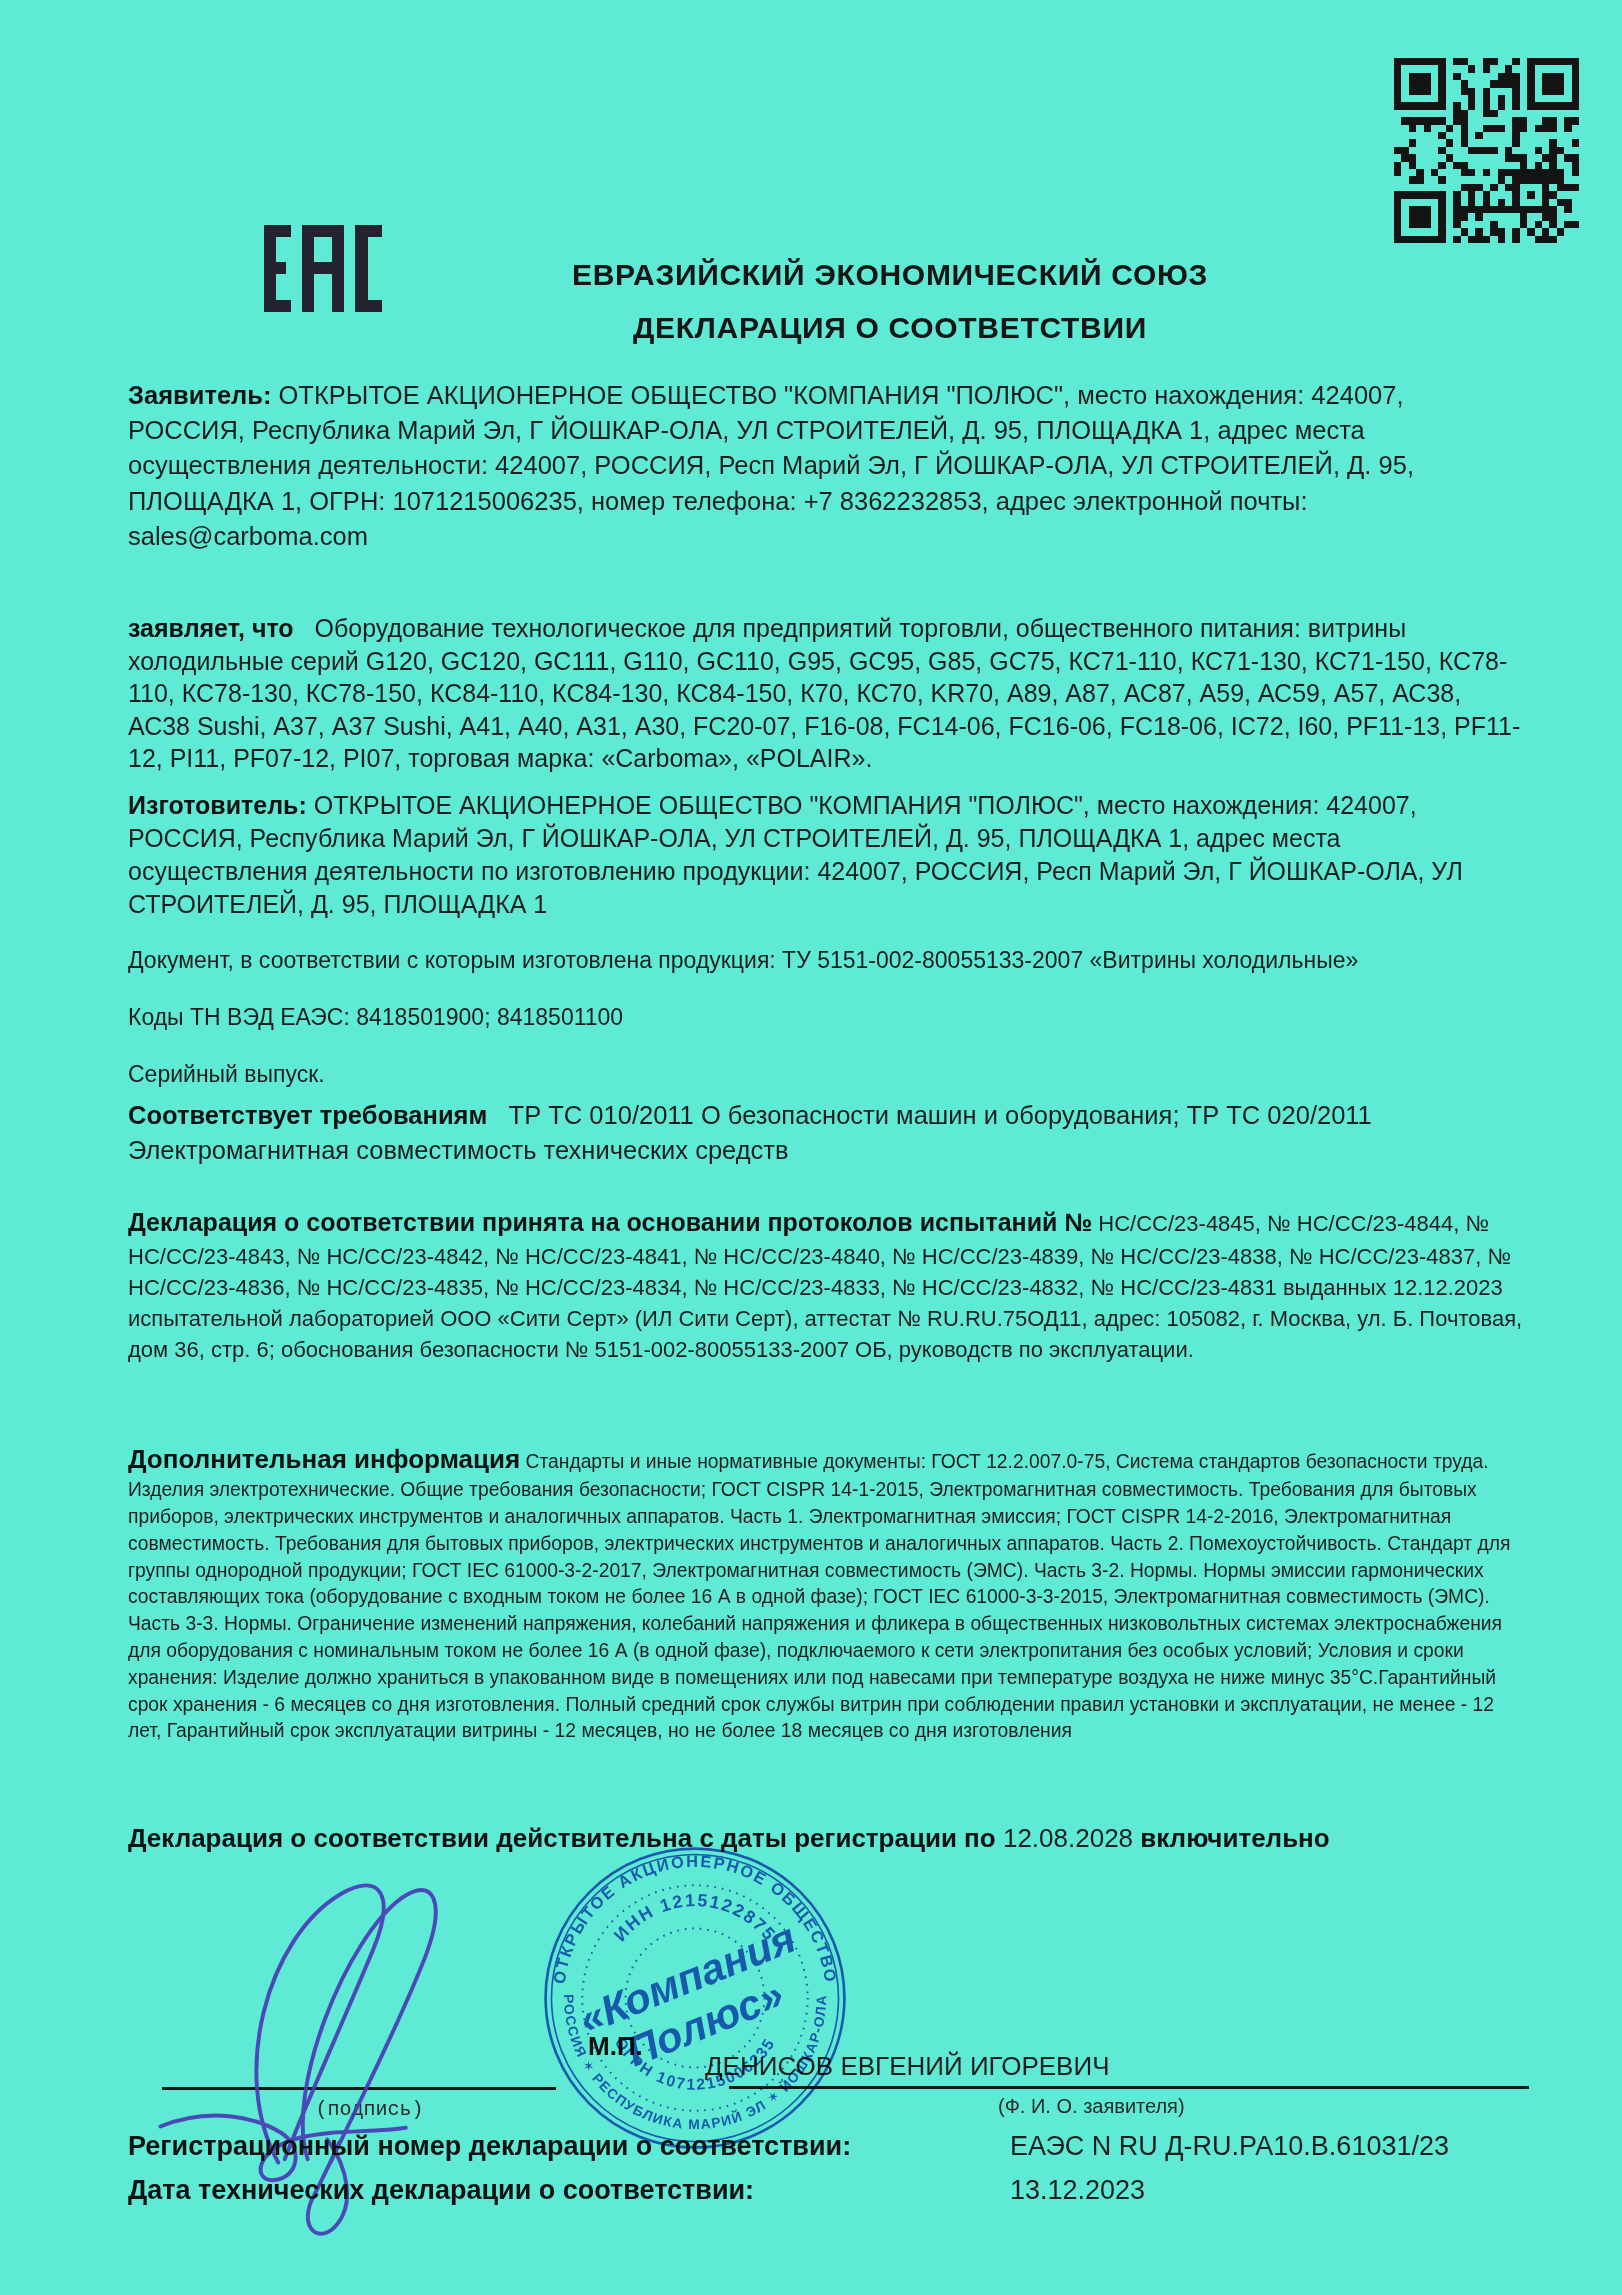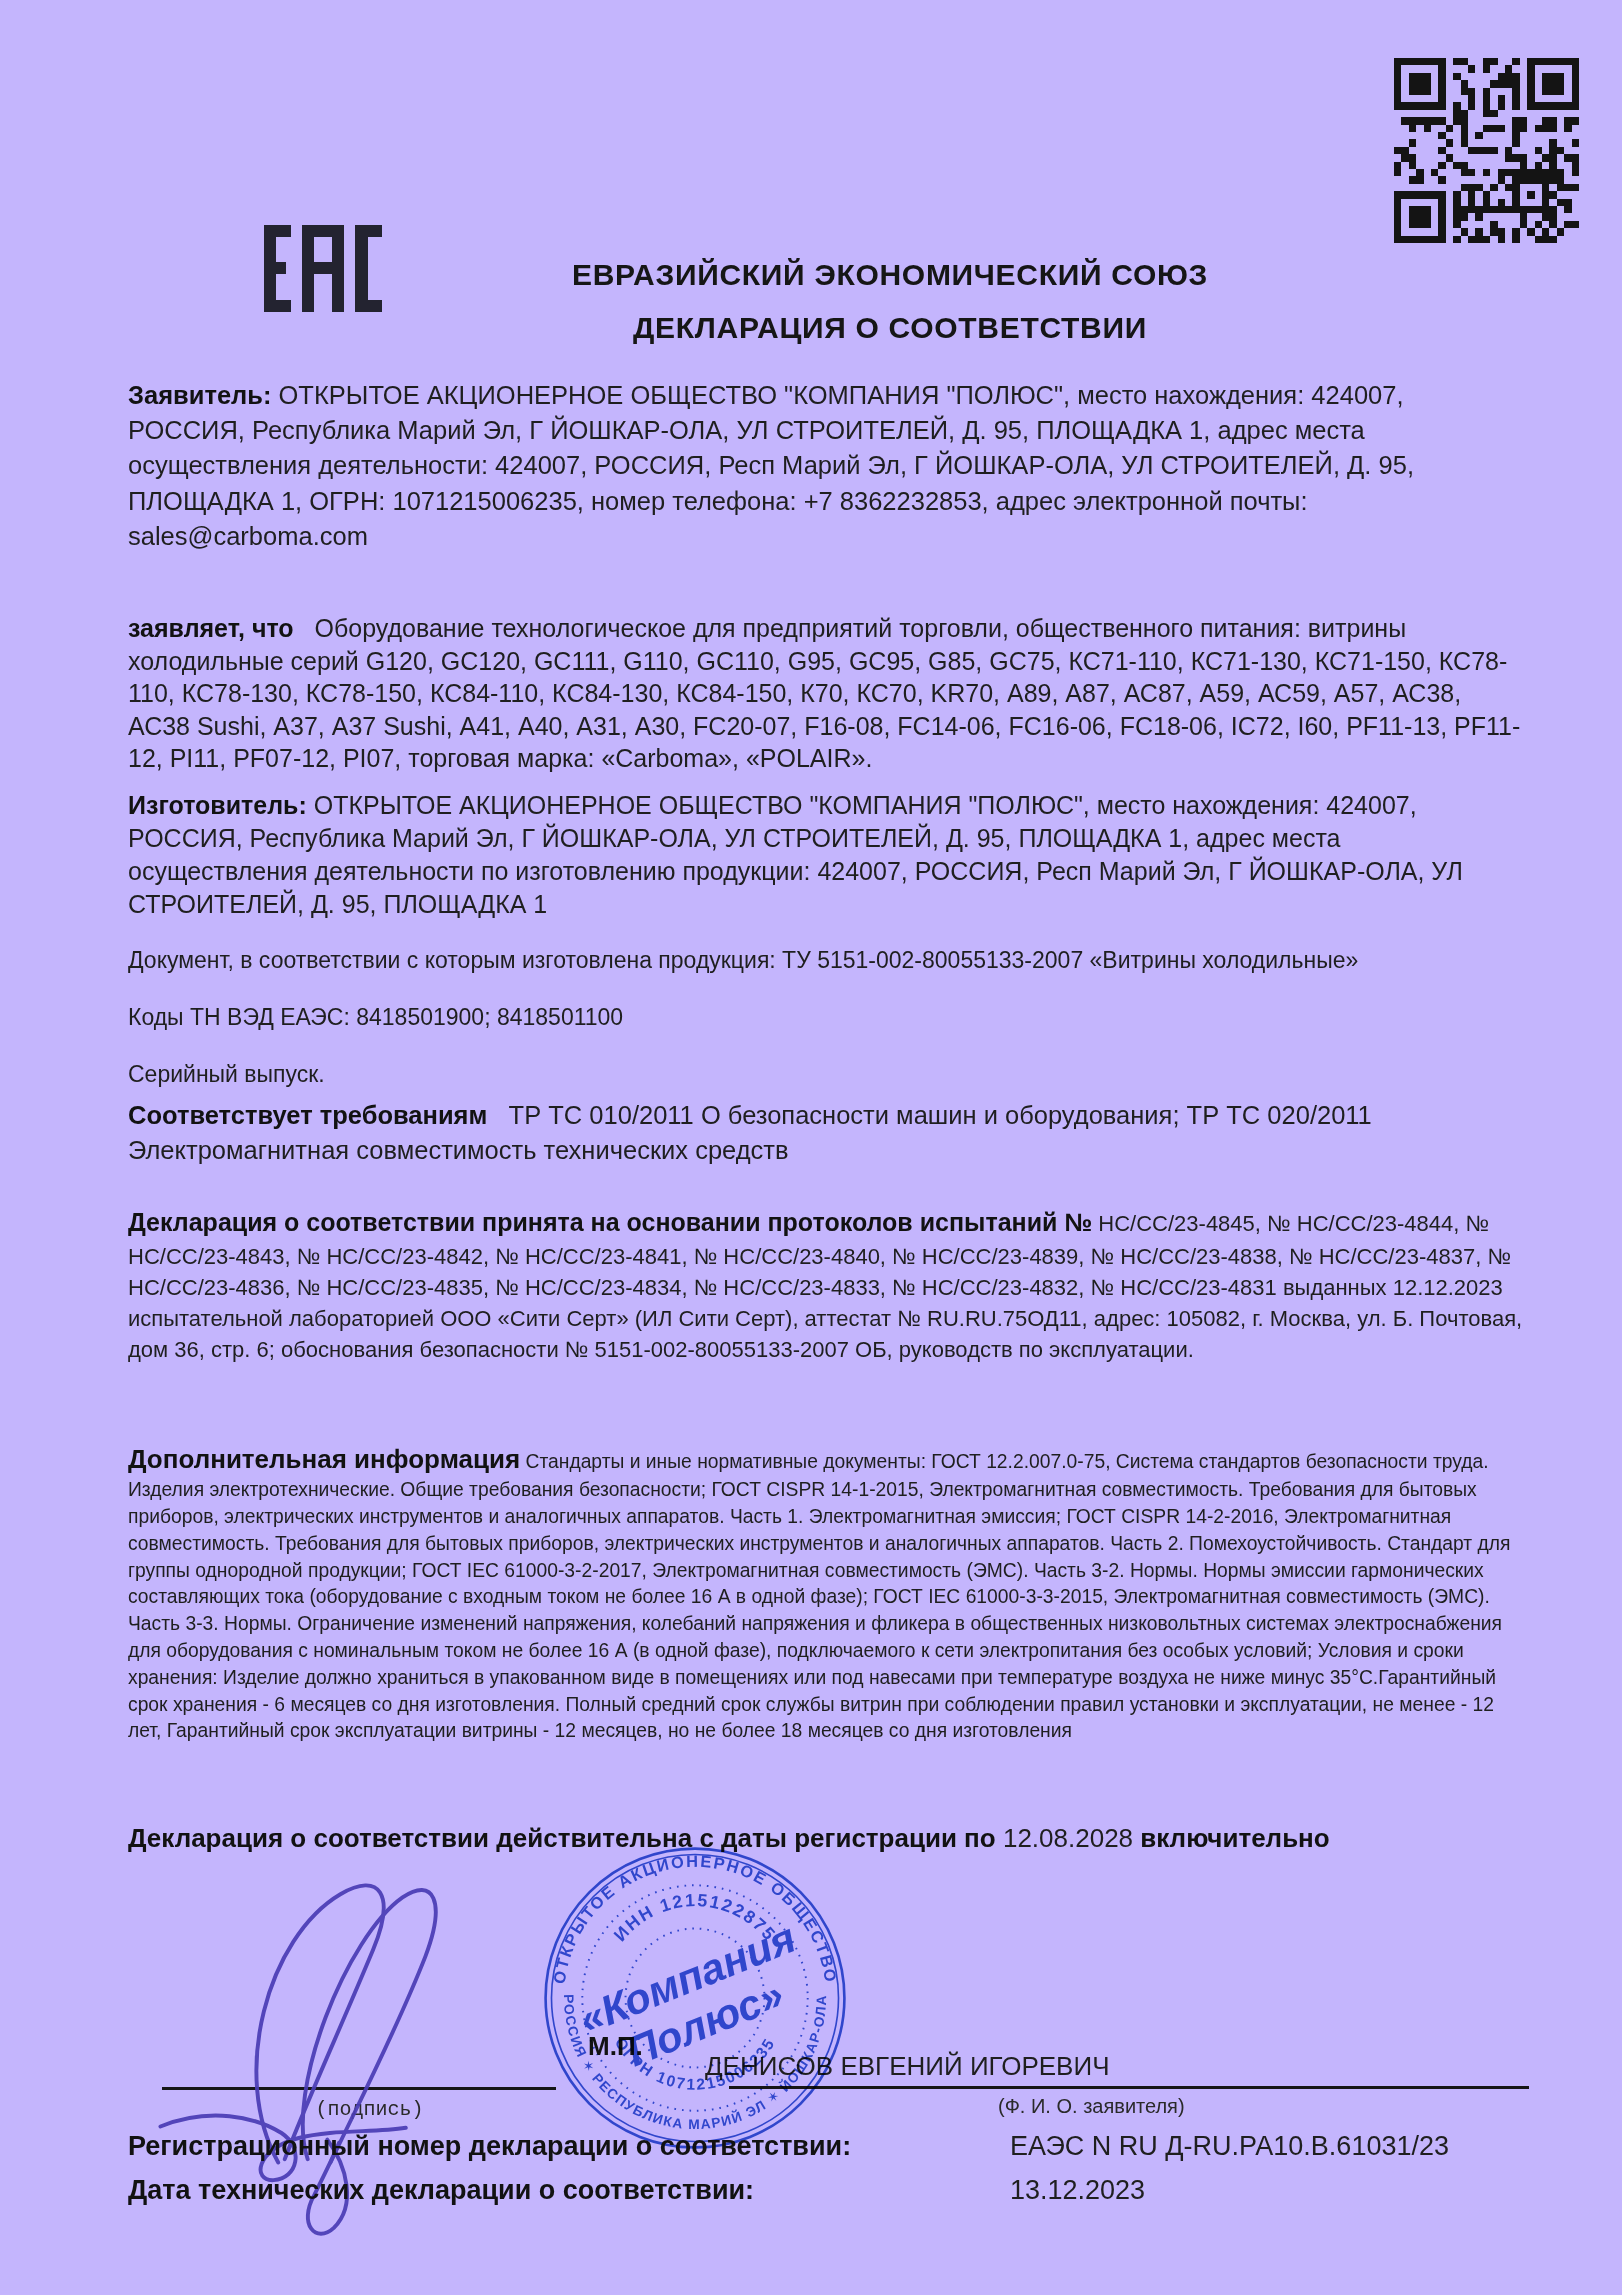--- a/index.html
+++ b/index.html
@@ -1,19 +1,19 @@
 <!DOCTYPE html>
 <html style="font-size:10.5px"><head>
 <meta charset="utf-8">
 <style>
   html,body{margin:0;padding:0;background:#e8e8e8;}
   .page{
     position:relative;
     width:1623px;height:2295px;
-    background:#c4b5fd;
+    background:#5eead4;
     overflow:hidden;
     font-family:"Liberation Sans","DejaVu Sans",sans-serif;
     color:#1d1d1d;
   }
   .abs{position:absolute;}
   p{margin:0;}
   .para{left:128px;width:1395px;line-height:1.38;}
   .b{font-weight:bold;color:#121212;}
   .title{font-weight:bold;color:#161616;text-align:center;letter-spacing:0.7px;}
   .rule{background:#161616;}

